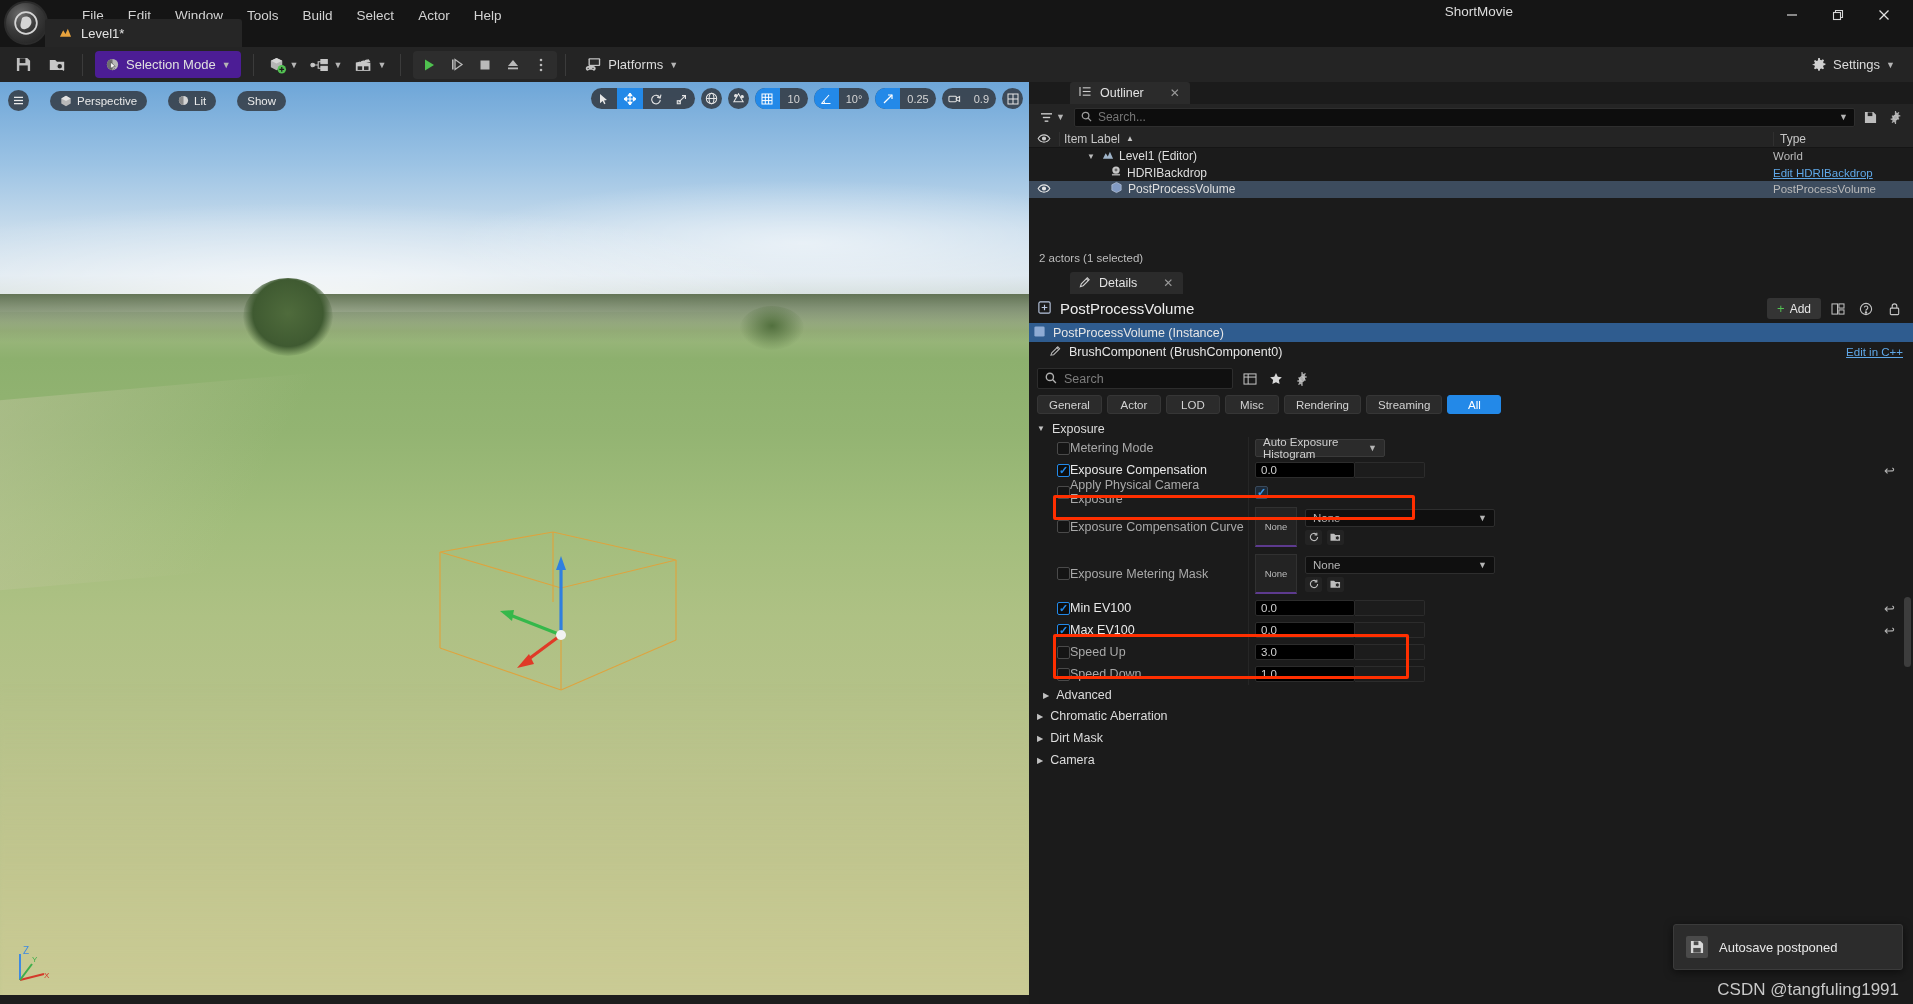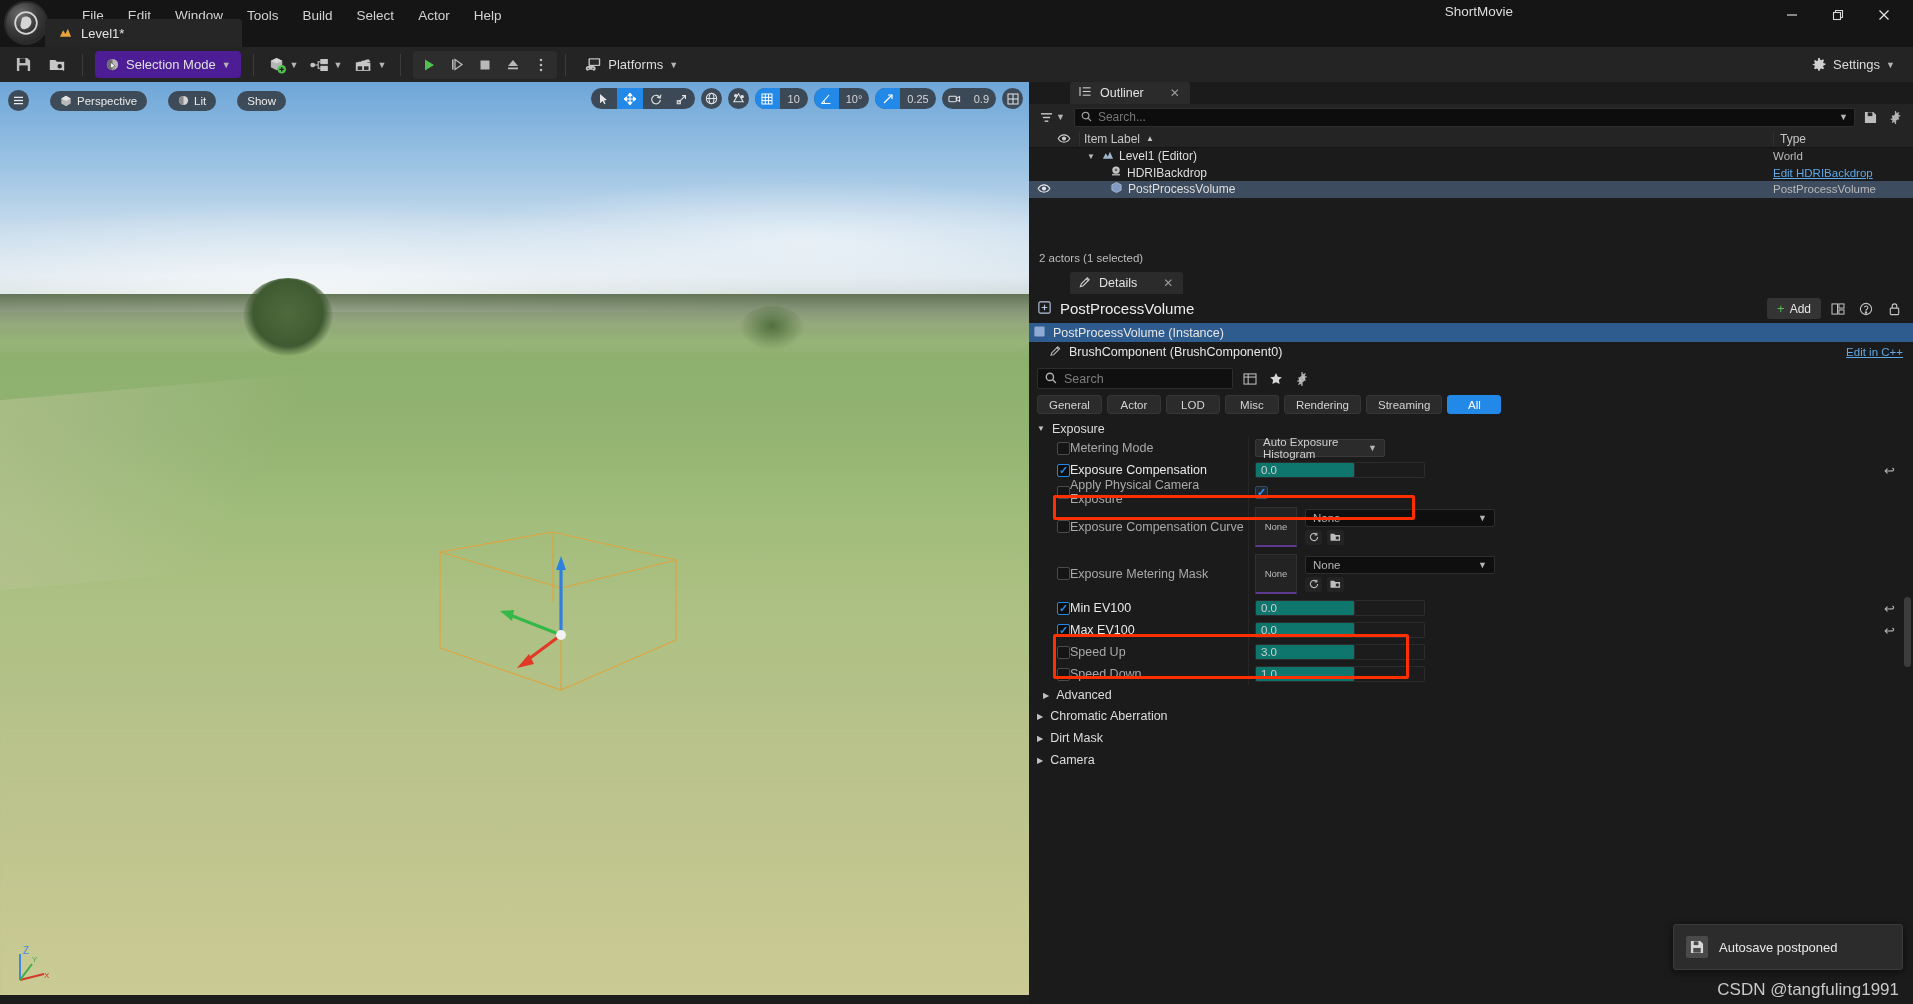--- a/index.html
+++ b/index.html
@@ -172,21 +172,21 @@
     flex: 1; height: 19px; background: #0d0d0d; border: 1px solid #2e2e2e; border-radius: 2px;
     display: flex; align-items: center; gap: 6px; padding: 0 6px;
   }
   .searchbox input {
     flex: 1; background: transparent; border: none; outline: none; color: #d6d6d6; font-size: 12px;
     font-family: "Liberation Sans", sans-serif;
   }
   .searchbox input::placeholder { color: #767676; }
   .sq-btn { width: 19px; height: 19px; display: flex; align-items: center; justify-content: center; color: #bdbdbd; font-size: 12px; }
 
-  .colhdr { height: 18px; background: #242424; display: flex; align-items: center; border-bottom: 1px solid #151515; font-size: 12px; color: #c6c6c6; padding-left: 20px; }
+  .colhdr { height: 18px; background: #242424; display: flex; align-items: center; border-bottom: 1px solid #151515; font-size: 12px; color: #c6c6c6; }
   .colhdr .c-eye { width: 30px; text-align: center; font-size: 11px; }
   .colhdr .c-label { flex: 1; display: flex; align-items: center; gap: 6px; padding-left: 4px; border-left: 1px solid #303030; }
   .colhdr .c-type { width: 140px; padding-left: 6px; border-left: 1px solid #303030; }
 
   .orow { height: 16.5px; display: flex; align-items: center; font-size: 12px; color: #dedede; }
   .orow.sel { background: #3d4c5e; }
   .orow .r-eye { width: 30px; text-align: center; font-size: 10px; color: #cfcfcf; }
   .orow .r-label { flex: 1; display: flex; align-items: center; gap: 5px; }
   .orow .r-type { width: 140px; font-size: 11.5px; color: #b9b9b9; }
   .orow .r-type a { color: #5fa8e8; text-decoration: underline; }
@@ -241,21 +241,21 @@
   .cbx {
     width: 13px; height: 13px; border: 1px solid #4a4a4a; border-radius: 2px; background: #151515;
     display: flex; align-items: center; justify-content: center; flex: none;
   }
   .cbx.checked { background: #0d0d0d; border-color: #2389e8; }
   .cbx.checked:after { content: "✓"; color: #2389e8; font-size: 11px; line-height: 1; font-weight: bold; }
   .cbx.blue { background: #1d2a38; border-color: #3a4a5c; }
   .cbx.blue:after { content: "✓"; color: #3a97e8; font-size: 11px; line-height: 1; font-weight: bold; }
 
   .numfield {
-    width: 100px; height: 16px; background: #0f766e; border: 1px solid #2c2c2c; border-radius: 2px;
+    width: 100px; height: 16px; background: #000000; border: 1px solid #2c2c2c; border-radius: 2px;
     display: flex; align-items: center; padding: 0 5px; font-size: 11.5px; color: #cfcfcf;
   }
   .slider-tail {
     width: 70px; height: 16px; background: #1c1c1c; border: 1px solid #2c2c2c; border-left: none;
     border-radius: 0 2px 2px 0;
   }
   .combo {
     height: 18px; background: #2b2b2b; border: 1px solid #3a3a3a; border-radius: 2px;
     display: flex; align-items: center; gap: 8px; padding: 0 7px; font-size: 11.5px; color: #cfcfcf;
   }

